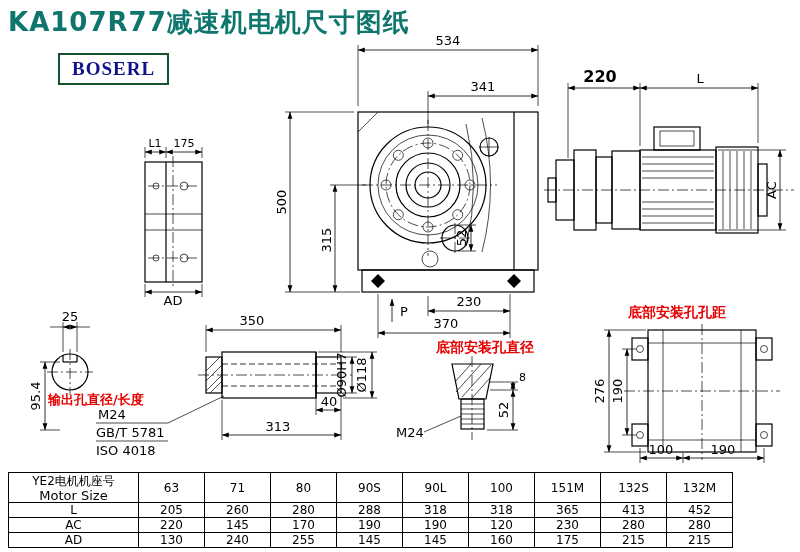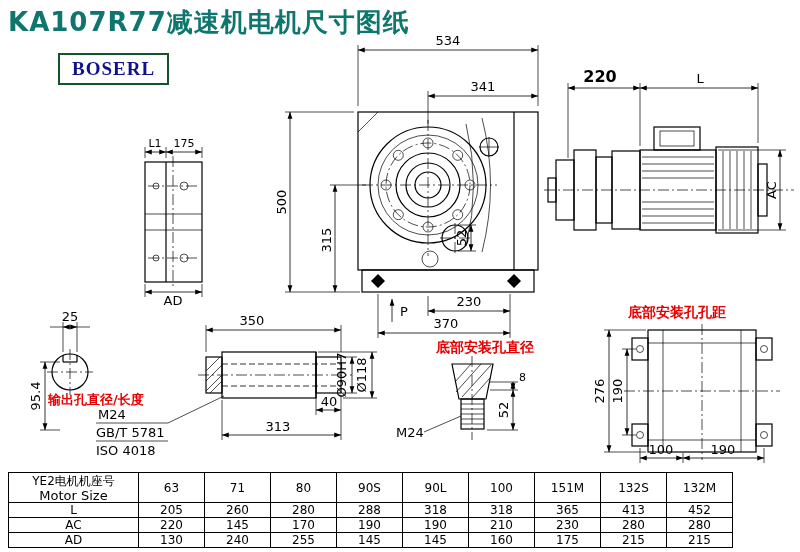--- a/index.html
+++ b/index.html
@@ -310,21 +310,21 @@
     <td>413</td>
     <td>452</td>
   </tr>
   <tr>
     <td>AC</td>
     <td>220</td>
     <td>145</td>
     <td>170</td>
     <td>190</td>
     <td>190</td>
-    <td>210</td>
+    <td>120</td>
     <td>230</td>
     <td>280</td>
     <td>280</td>
   </tr>
   <tr>
     <td>AD</td>
     <td>130</td>
     <td>240</td>
     <td>255</td>
     <td>145</td>

